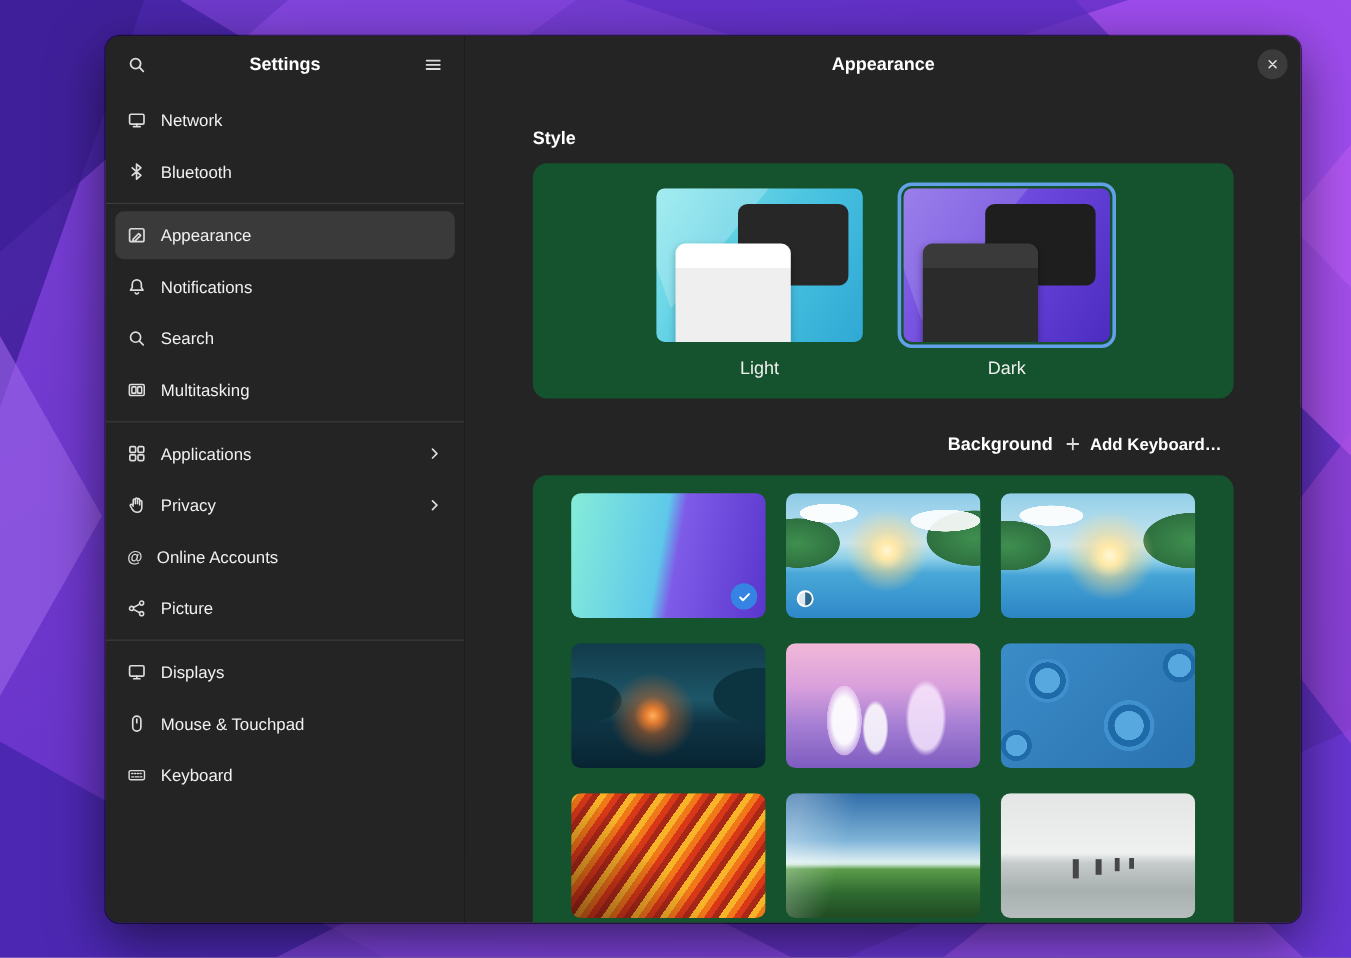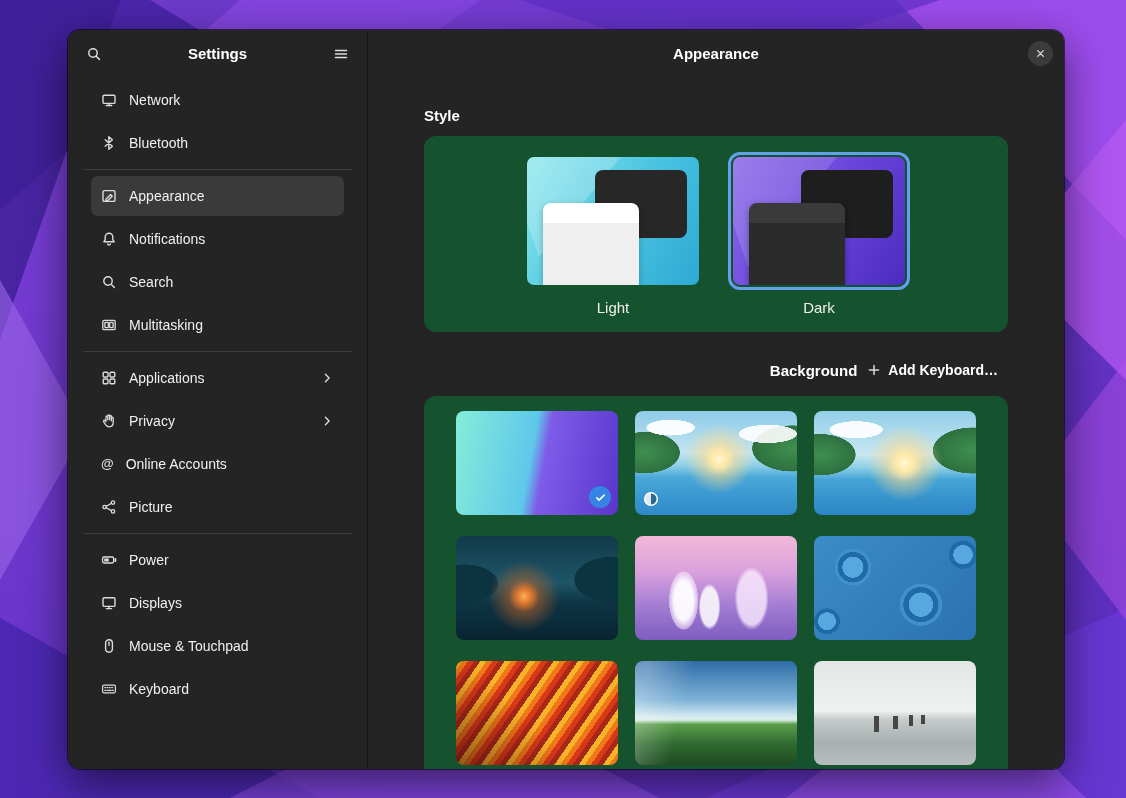--- a/index.html
+++ b/index.html
@@ -16,30 +16,30 @@
   .f5 { right:0; top:120px; width:120px; height:260px; background:#b558f2; clip-path:polygon(100% 0,0 55%,100% 100%); opacity:.75; }
   .f6 { left:0; top:280px; width:85px; height:300px; background:#9c66ea; clip-path:polygon(0 0,100% 50%,0 100%); opacity:.6; }
   .f7 { left:0; bottom:0; width:320px; height:180px; background:#4c28b2; clip-path:polygon(0 0,100% 100%,0 100%); }
   .f8 { left:230px; bottom:0; width:430px; height:110px; background:#8d4ce6; clip-path:polygon(0 100%,50% 0,100% 100%); opacity:.6; }
   .f9 { right:0; bottom:0; width:420px; height:190px; background:#6836d2; clip-path:polygon(100% 0,100% 100%,0 100%); }
   .f10 { right:40px; bottom:0; width:300px; height:130px; background:#a257ee; clip-path:polygon(0 100%,55% 0,100% 100%); opacity:.55; }
   .f11 { right:0; top:360px; width:100px; height:260px; background:#b050e8; clip-path:polygon(100% 0,0 50%,100% 100%); opacity:.5; }
   .f12 { left:520px; top:0; width:420px; height:70px; background:#5e2ec4; clip-path:polygon(0 0,100% 0,50% 100%); opacity:.7; }
 
   
-  .window { position:absolute; left:68px; top:30px; width:996px; height:739px;
+  .window { position:absolute; left:88px; top:30px; width:996px; height:739px;
     border-radius:12px; overflow:hidden; display:flex;
     box-shadow:0 14px 44px rgba(0,0,0,.55), 0 0 0 1px rgba(0,0,0,.55); }
 
   
   .sidebar { width:300px; background:#242424; border-right:1px solid #181818; display:flex; flex-direction:column; }
   .side-header { height:47px; flex:none; display:flex; align-items:center; padding:0 8px; }
   .hbtn { width:36px; height:34px; border-radius:7px; display:flex; align-items:center; justify-content:center; color:#eee; cursor:pointer; }
   .side-title { flex:1; text-align:center; color:#fff; font-weight:700; font-size:15px; }
-  .side-list { padding:3px 23px 8px; overflow:hidden; }
+  .side-list { padding:3px 8px 8px; overflow:hidden; }
   .side-item { height:40px; margin-bottom:3px; border-radius:7px; display:flex; align-items:center; gap:12px; padding:0 10px; color:#f0f0f0; font-size:14px; cursor:pointer; }
   .side-item.selected { background:#3a3a3a; }
   .side-item .grow { flex:1; }
   .icon { display:flex; align-items:center; justify-content:center; color:#dcdcdc; flex:none; }
   .icon svg { width:16px; height:16px; }
   .chev svg { width:14px; height:14px; }
   .sep { height:1px; background:rgba(255,255,255,.11); margin:6px -8px; }
   .at-glyph { font-size:13px; font-weight:700; color:#dcdcdc; line-height:16px; }
 
   
@@ -279,30 +279,20 @@
               <circle cx="12" cy="12.4" r="1.7"></circle>
               <path d="M5.2 7.2l5.2-2.8M5.2 8.8l5.2 2.8"></path>
             </svg>
         </span>
         <span class="grow">Picture</span>
       </div>
 
       <div class="sep"></div>
 
 
-      <div class="side-item">
-        <span class="icon">
-          <svg viewBox="0 0 16 16" fill="none" stroke="currentColor" stroke-width="1.3" stroke-linecap="round">
-              <rect x="1.6" y="5" width="11" height="6" rx="1.4"></rect>
-              <path d="M14.4 6.8v2.4" stroke-width="1.8"></path>
-              <rect x="3.2" y="6.6" width="4.6" height="2.8" rx="0.5" fill="currentColor" stroke="none"></rect>
-            </svg>
-        </span>
-        <span class="grow">Power</span>
-      </div>
 
       <div class="side-item">
         <span class="icon">
           <svg viewBox="0 0 16 16" fill="none" stroke="currentColor" stroke-width="1.4" stroke-linecap="round" stroke-linejoin="round">
               <rect x="2" y="2.8" width="12" height="8.6" rx="1.2"></rect>
               <path d="M8 11.4v2.2M5.4 13.6h5.2"></path>
             </svg>
         </span>
         <span class="grow">Displays</span>
       </div>

